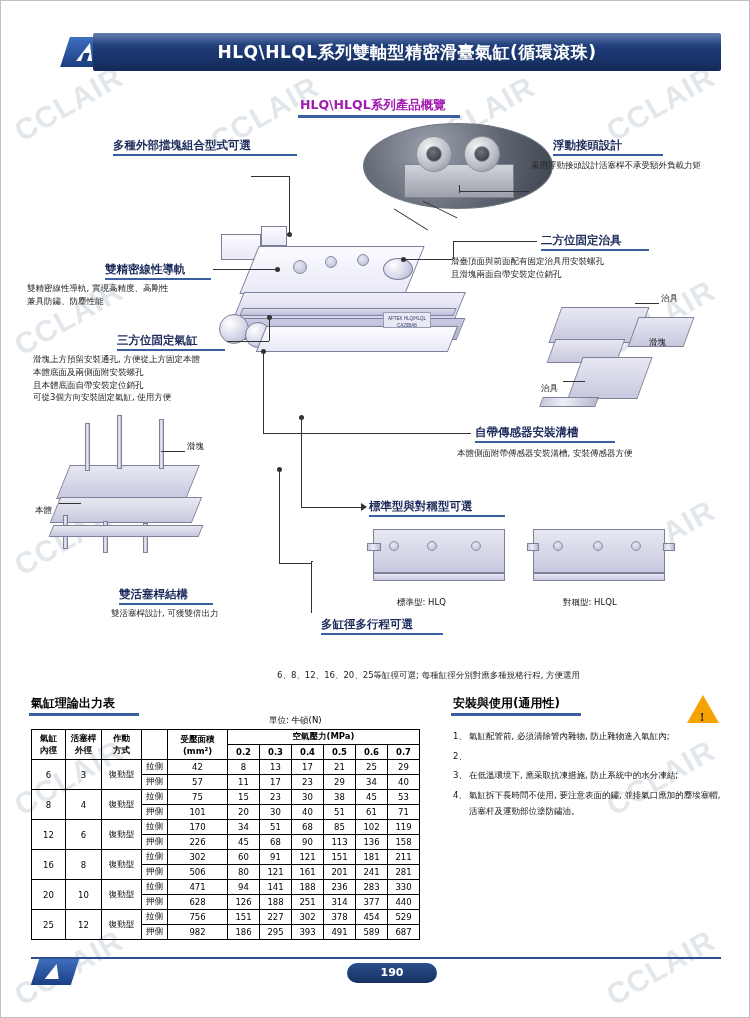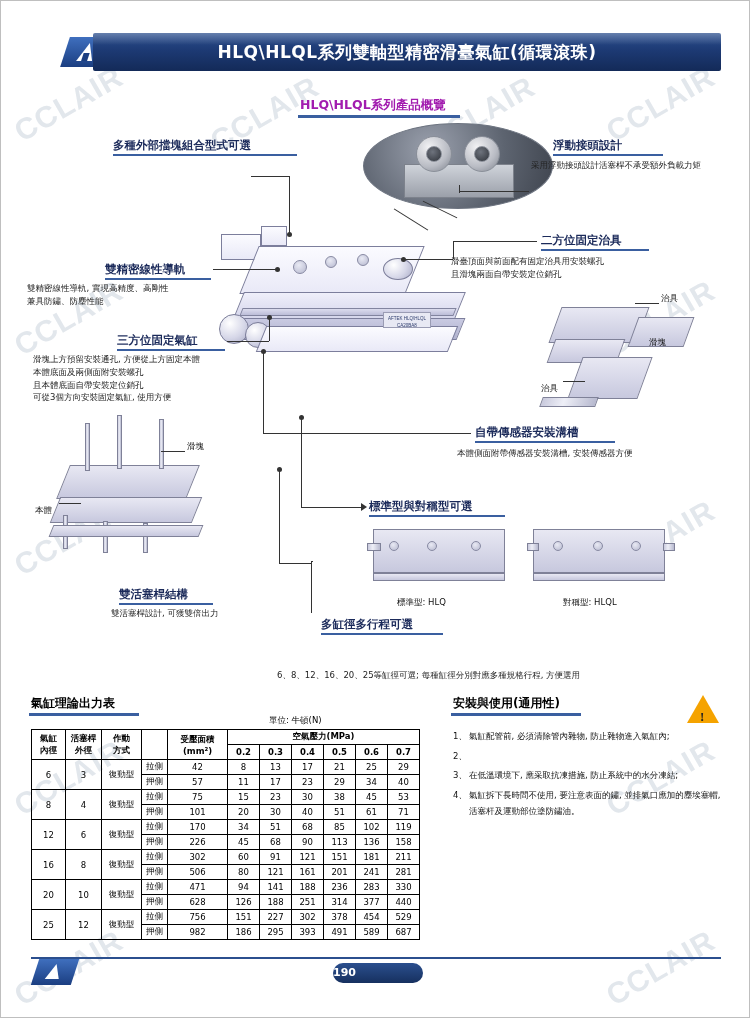--- a/index.html
+++ b/index.html
@@ -176,23 +176,23 @@
   }
   .warn-i {
     position:absolute; left:699px; top:708px; font-size:13px; font-weight:bold;
     color:#222; font-family:"Liberation Serif", serif;
   }
   
   .ftr-line {
     position:absolute; left:30px; top:956px; width:690px; height:2px; background:#2b4f8e;
   }
   .ftr-pill {
-    position:absolute; left:332px; top:962px; width:90px; height:20px;
+    position:absolute; left:346px; top:962px; width:90px; height:20px;
     background:linear-gradient(180deg,#2b4f8e,#16305f); border-radius:10px;
-    color:#fff; font-size:11px; font-weight:bold; line-height:20px;
+    color:#fff; font-size:11px; font-weight:bold; text-align:center; line-height:20px;
     font-family:"DejaVu Sans", sans-serif;
   }
   .ftr-logo {
     position:absolute; left:34px; top:958px; width:40px; height:26px;
     background:linear-gradient(180deg,#3f6fbe,#1b3e81); transform:skewX(-18deg);
   }
   .ftr-logo:before{
     content:""; position:absolute; left:12px; top:5px;
     border-left:7px solid transparent; border-right:7px solid transparent;
     border-bottom:15px solid #fff;

